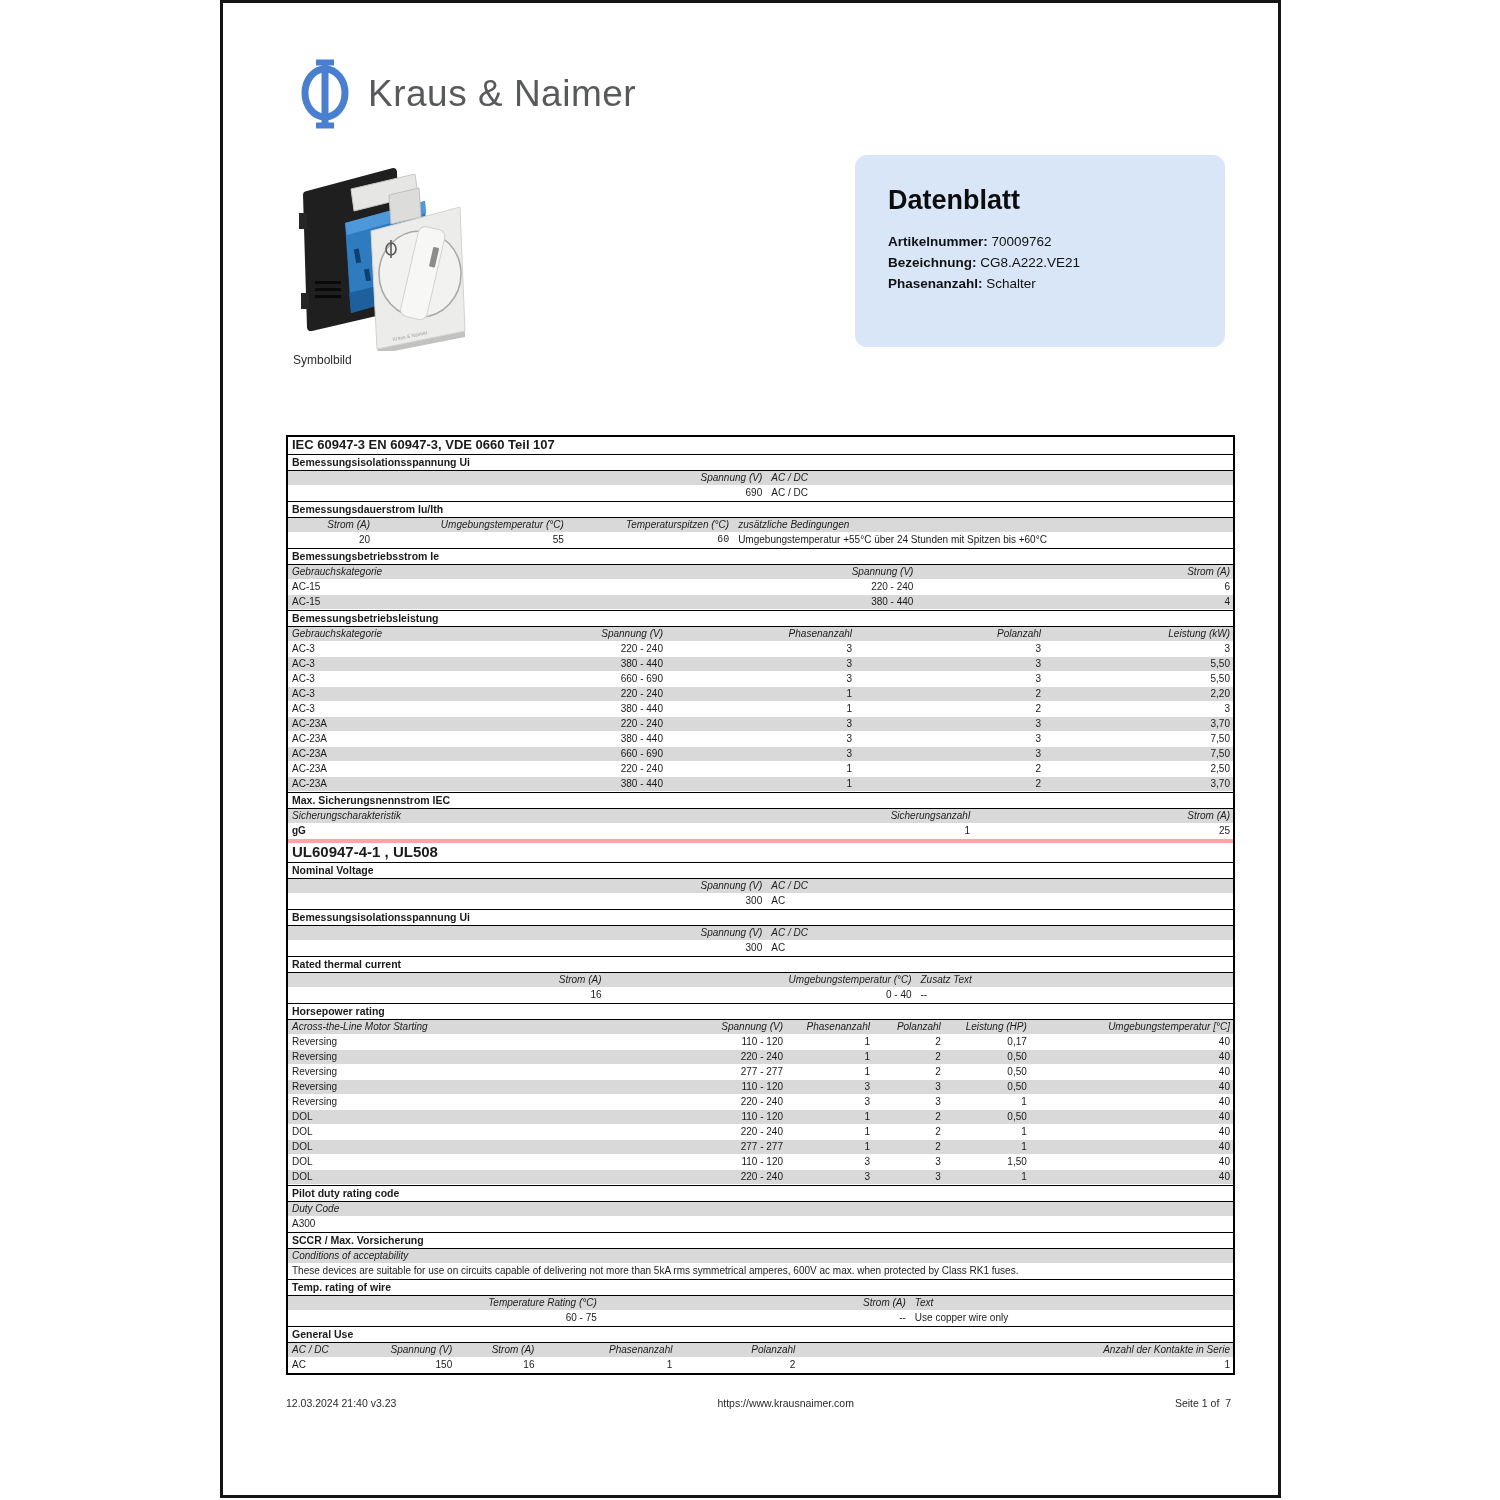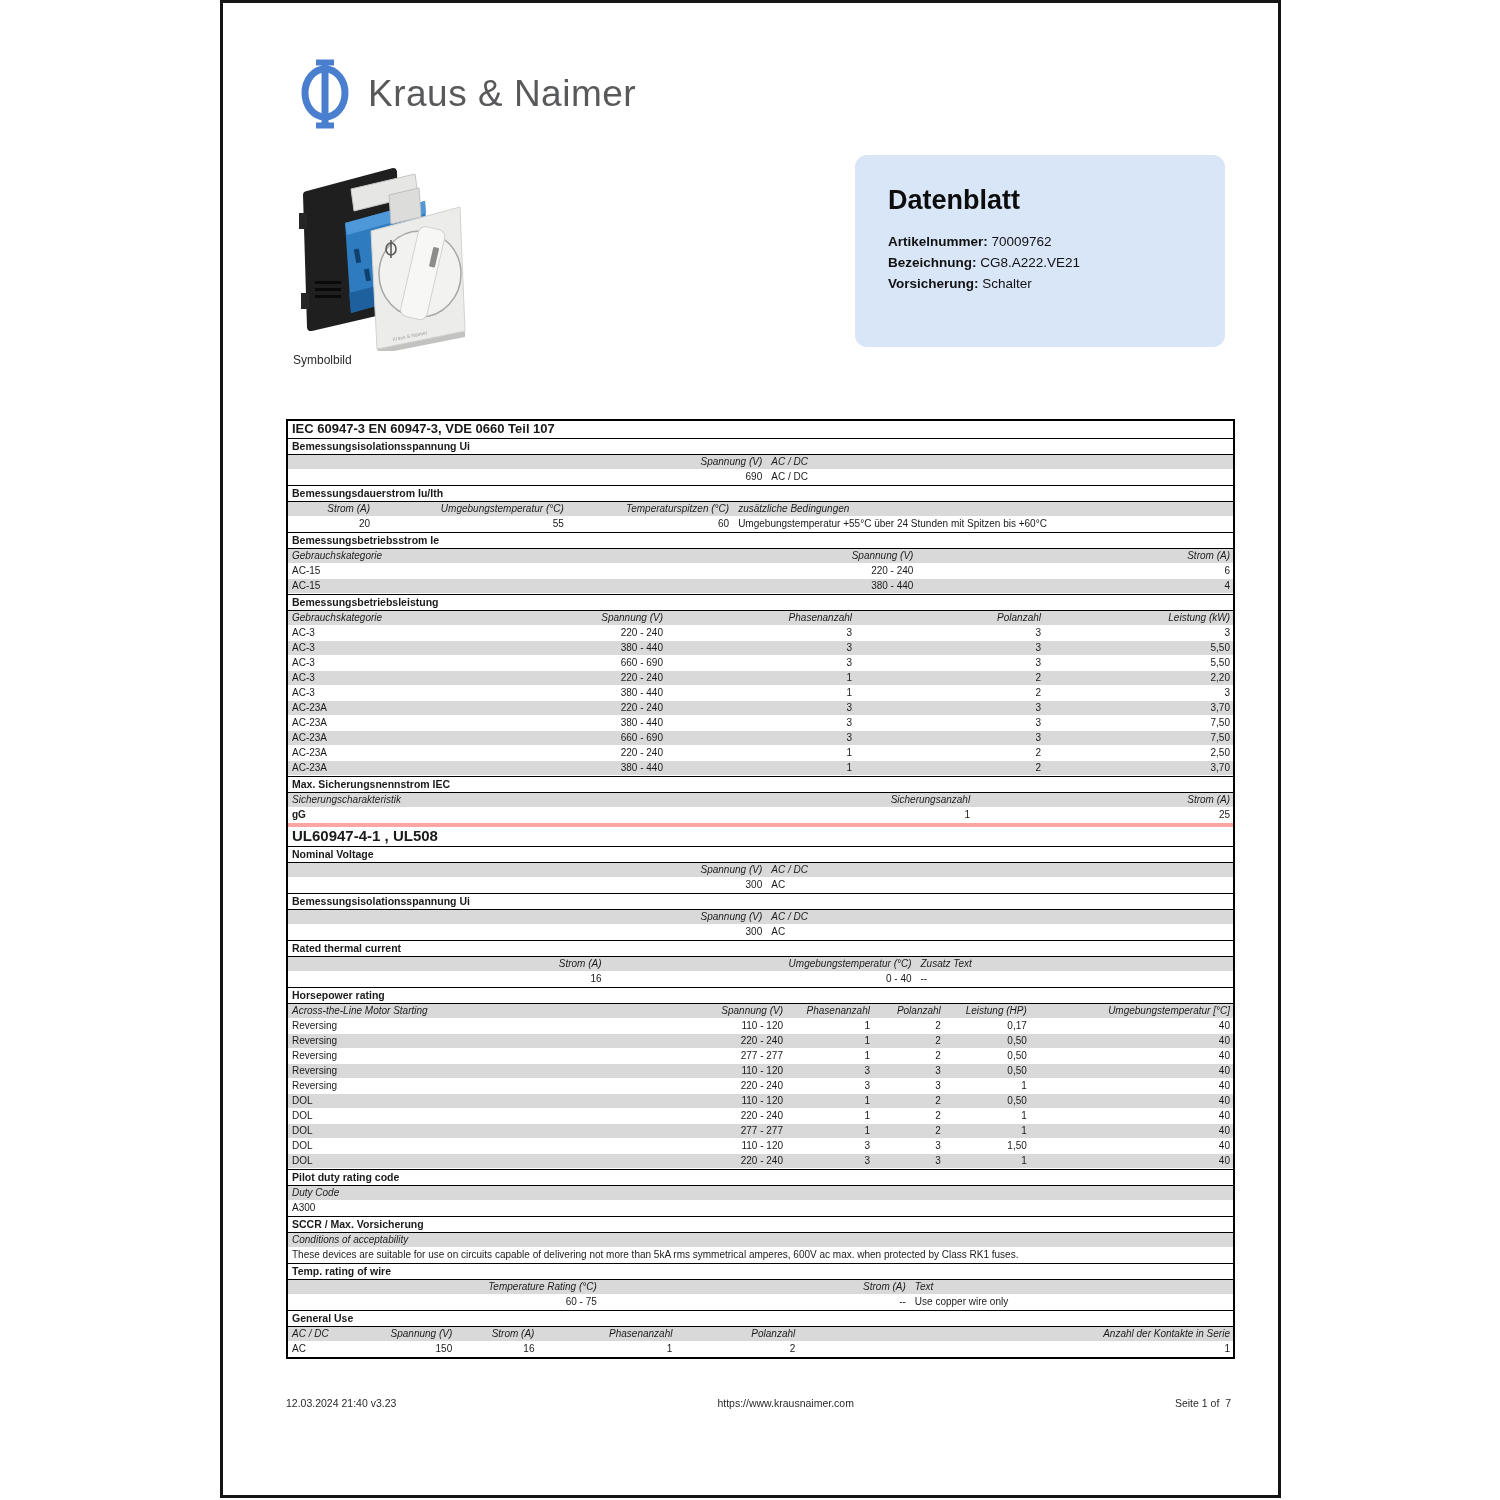--- a/index.html
+++ b/index.html
@@ -10,21 +10,21 @@
   .brand-name{font-size:37px;color:#58595b;letter-spacing:0.5px;margin-left:14px;font-weight:400;}
   
   .product{position:absolute;left:70px;top:158px;width:175px;height:190px;}
   .symbol-caption{position:absolute;left:70px;top:350px;font-size:12px;color:#2b2b2b;}
   
   .info-box{position:absolute;left:632px;top:152px;width:370px;height:192px;background:#d9e6f8;border-radius:12px;padding:0;}
   .info-title{font-size:27px;font-weight:bold;color:#0d0d0d;margin:30px 0 18px 33px;}
   .info-line{font-size:13.5px;margin:0 0 6px 33px;color:#111;}
   .info-line b{font-weight:bold;}
   
-  .spec-table{position:absolute;left:63px;top:416px;width:945px;border:2px solid #000;background:#f0abfc;font-size:10px;line-height:12px;}
+  .spec-table{position:absolute;left:63px;top:432px;width:945px;border:2px solid #000;background:#f0abfc;font-size:10px;line-height:12px;}
   .sec-title{font-weight:bold;font-size:13px;padding:2px 4px 3px 4px;border-top:4px solid #fca5a5;background:#fff;}
   .sec-title.large{font-size:15px;padding:3px 4px 4px 4px;}
   .sec-title.first{border-top:none;}
   .sec-subhead{font-weight:bold;font-size:10.5px;padding:1px 4px 2px 4px;border-top:1px solid #000;border-bottom:1px solid #000;background:#fff;}
   .row{display:flex;min-height:14px;align-items:flex-start;border-bottom:1px solid #fff;}
   .row.header-row{background:#d9d9d9;font-style:italic;color:#1c1c1c;}
   .row.data-row{background:#fff;}
   .row.data-row.alt{background:#d9d9d9;}
   .cell{box-sizing:border-box;padding:1px 2px;}
   .cell.r{text-align:right;padding-right:3px;}
@@ -90,21 +90,21 @@
     <div class="info-title">Datenblatt</div>
     <div class="info-line">
       <b>Artikelnummer:</b>
       <span>70009762</span>
     </div>
     <div class="info-line">
       <b>Bezeichnung:</b>
       <span>CG8.A222.VE21</span>
     </div>
     <div class="info-line">
-      <b>Vorsicherung:</b>
+      <b>Phasenanzahl:</b>
       <span>Schalter</span>
     </div>
   </div>
 
   <div class="spec-table">
       <div class="sec-title first">IEC 60947-3 EN 60947-3, VDE 0660 Teil 107</div>
       <div class="sec-subhead">Bemessungsisolationsspannung Ui</div>
       <div class="row header-row">
         <div class="cell r first-l" style="width: 50.5%;">Spannung (V)</div>
         <div class="cell l" style="width: 49.5%;">AC / DC</div>
@@ -116,21 +116,21 @@
       <div class="sec-subhead">Bemessungsdauerstrom Iu/Ith</div>
       <div class="row header-row">
         <div class="cell r first-l" style="width: 9%;">Strom (A)</div>
         <div class="cell r" style="width: 20.5%;">Umgebungstemperatur (°C)</div>
         <div class="cell r" style="width: 17.5%;">Temperaturspitzen (°C)</div>
         <div class="cell l" style="width: 53%;">zusätzliche Bedingungen</div>
       </div>
       <div class="row data-row">
         <div class="cell r first-l" style="width: 9%; padding-left: 29px;">20</div>
         <div class="cell r" style="width: 20.5%;">55</div>
-        <div class="cell r" style="width: 17.5%;">60</div>
+        <div class="cell r" style="width: 17.5%; font-family: Liberation Mono, monospace;">60</div>
         <div class="cell l" style="width: 53%;">Umgebungstemperatur +55°C über 24 Stunden mit Spitzen bis +60°C</div>
       </div>
       <div class="sec-subhead">Bemessungsbetriebsstrom Ie</div>
       <div class="row header-row">
         <div class="cell l first-l" style="width: 34%;">Gebrauchskategorie</div>
         <div class="cell r" style="width: 32.5%;">Spannung (V)</div>
         <div class="cell r" style="width: 33.5%;">Strom (A)</div>
       </div>
       <div class="row data-row">
         <div class="cell l first-l" style="width: 34%;">AC-15</div>

